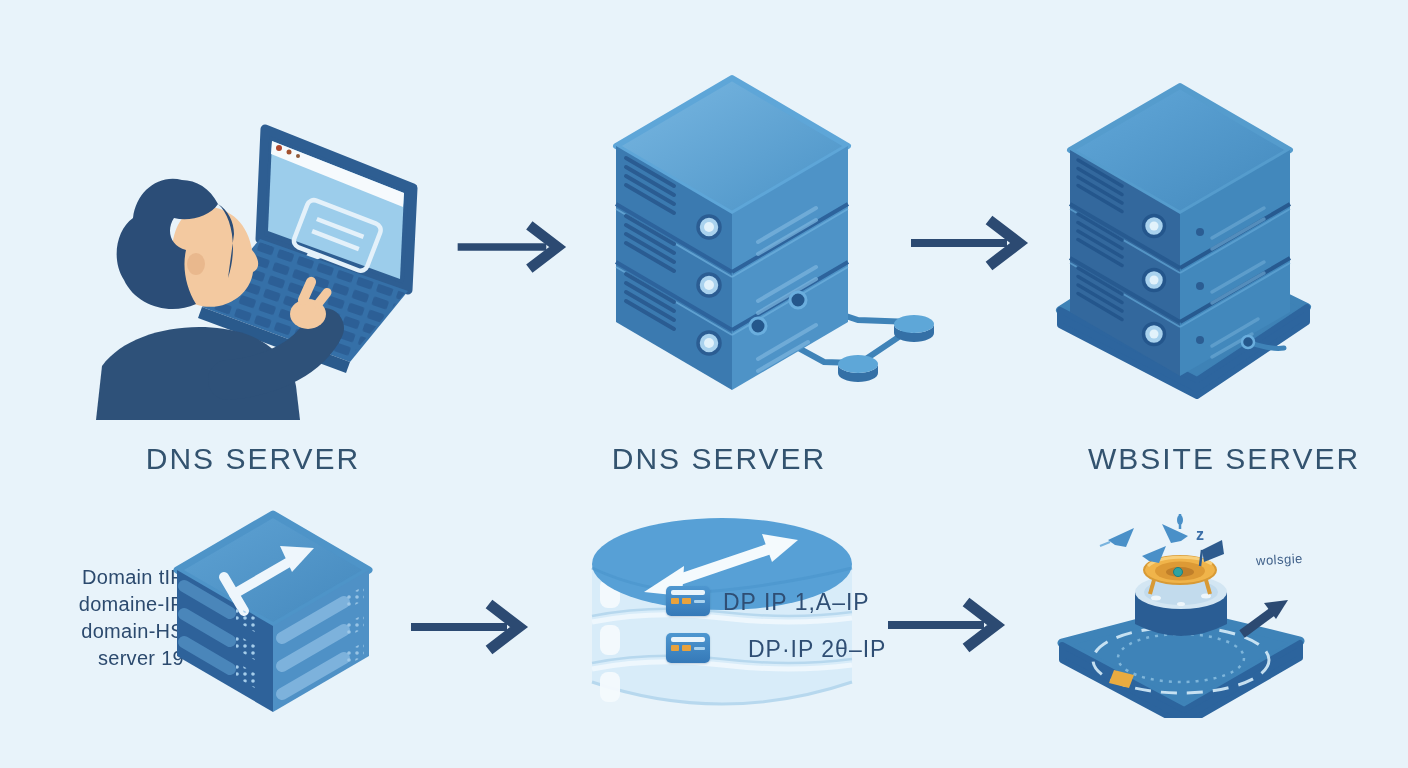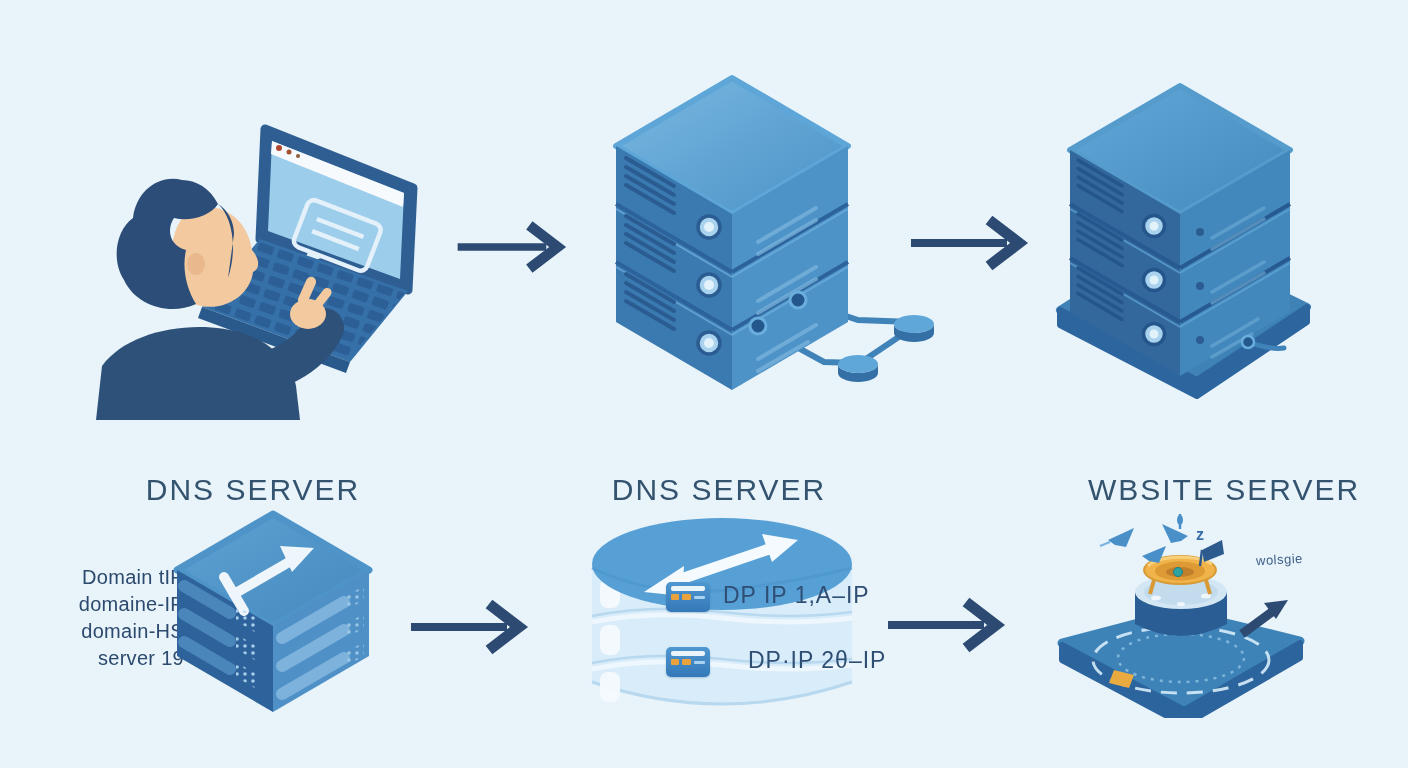--- a/index.html
+++ b/index.html
@@ -1,29 +1,29 @@
 <!DOCTYPE html>
 <html><head>
 <meta charset="utf-8">
 <style>
   html,body{margin:0;padding:0;}
   body{font-family:"Liberation Sans",sans-serif;}
   .canvas{position:relative;width:1408px;height:768px;background:#e8f3fa;overflow:hidden;}
   .abs{position:absolute;}
   
   .col-label{
-    position:absolute;top:470px;height:40px;line-height:40px;
+    position:absolute;top:439px;height:40px;line-height:40px;
     text-align:center;font-size:30px;font-weight:500;letter-spacing:2px;
     color:#33536f;
   }
   
   .domain-note{position:absolute;left:58px;top:564px;width:126px;text-align:right;
     color:#2c4a6e;font-size:20px;line-height:27px;letter-spacing:.3px;}
   
-  .db-row{position:absolute;left:666px;height:34px;display:flex;align-items:flex-start;gap:13px;}
+  .db-row{position:absolute;left:666px;height:34px;display:flex;align-items:flex-end;gap:13px;}
   .db-row .label{font-size:23px;color:#2f4e74;letter-spacing:1px;font-weight:500;white-space:nowrap;}
   .card{width:44px;height:30px;border-radius:5px;background:linear-gradient(#4e97d0,#3579b8);
     box-shadow:0 1px 2px rgba(40,80,120,.25);position:relative;padding:4px 5px;box-sizing:border-box;}
   .card .stripe{height:5px;border-radius:2px;background:#e9f4fb;margin-bottom:3px;}
   .card .bits{display:flex;gap:3px;align-items:center;}
   .card .bit-o{width:9px;height:6px;background:#e9a23c;border-radius:1px;}
   .card .bit-b{width:12px;height:3px;background:#a8d2ef;border-radius:1px;}
   
   .site-caption{position:absolute;left:1256px;top:552px;font-size:13px;color:#40618a;
     letter-spacing:.5px;transform:rotate(-3deg);}
@@ -290,21 +290,21 @@
     <div class="card">
       <div class="stripe"></div>
       <div class="bits">
           <div class="bit-o"></div>
           <div class="bit-o"></div>
           <div class="bit-b"></div>
         </div>
     </div>
     <span class="label">DP IP 1,A–IP</span>
   </div>
-  <div class="db-row" style="top:647px;gap:38px;">
+  <div class="db-row" style="top:629px;gap:38px;">
     <div class="card">
       <div class="stripe"></div>
       <div class="bits">
           <div class="bit-o"></div>
           <div class="bit-o"></div>
           <div class="bit-b"></div>
         </div>
     </div>
     <span class="label">DP·IP 2θ–IP</span>
   </div>

